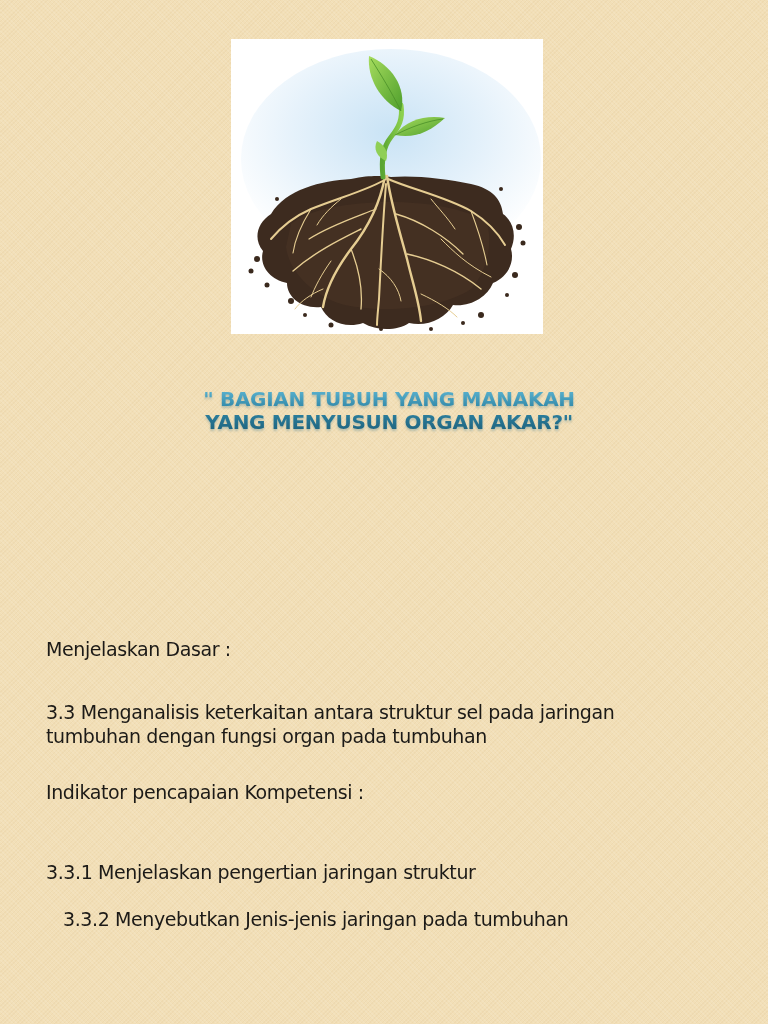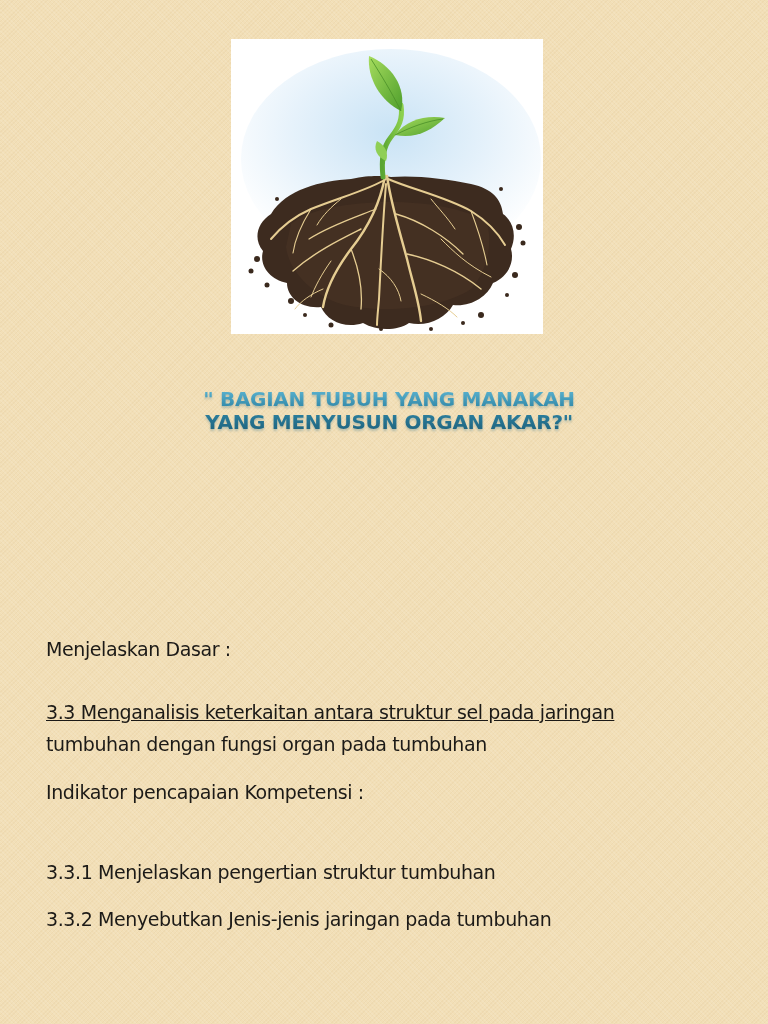--- a/index.html
+++ b/index.html
@@ -158,20 +158,20 @@
     </svg>
   </div>
 
   <div class="title">
     <span class="title-line">" BAGIAN TUBUH YANG MANAKAH</span>
     <span class="title-line">YANG MENYUSUN  ORGAN AKAR?"</span>
   </div>
 
   <div class="content">
     <div class="p" style="top:0px;">Menjelaskan Dasar :</div>
-    <div class="p" style="top:63px;text-decoration:underline;">3.3 Menganalisis keterkaitan antara struktur sel pada jaringan</div>
-    <div class="p" style="top:95px;">tumbuhan dengan fungsi organ pada tumbuhan</div>
+    <div class="p" style="top:63px;">3.3 Menganalisis keterkaitan antara struktur sel pada jaringan</div>
+    <div class="p" style="top:87px;">tumbuhan dengan fungsi organ pada tumbuhan</div>
     <div class="p" style="top:143px;">Indikator pencapaian Kompetensi :</div>
-    <div class="p" style="top:223px;">3.3.1 Menjelaskan pengertian struktur tumbuhan</div>
-    <div class="p" style="top:270px;">3.3.2 Menyebutkan Jenis-jenis jaringan pada tumbuhan</div>
+    <div class="p" style="top:223px;">3.3.1 Menjelaskan pengertian jaringan struktur</div>
+    <div class="p" style="top:270px;margin-left:17px;">3.3.2 Menyebutkan Jenis-jenis jaringan pada tumbuhan</div>
   </div>
 
 </div>
 
 </body></html>

